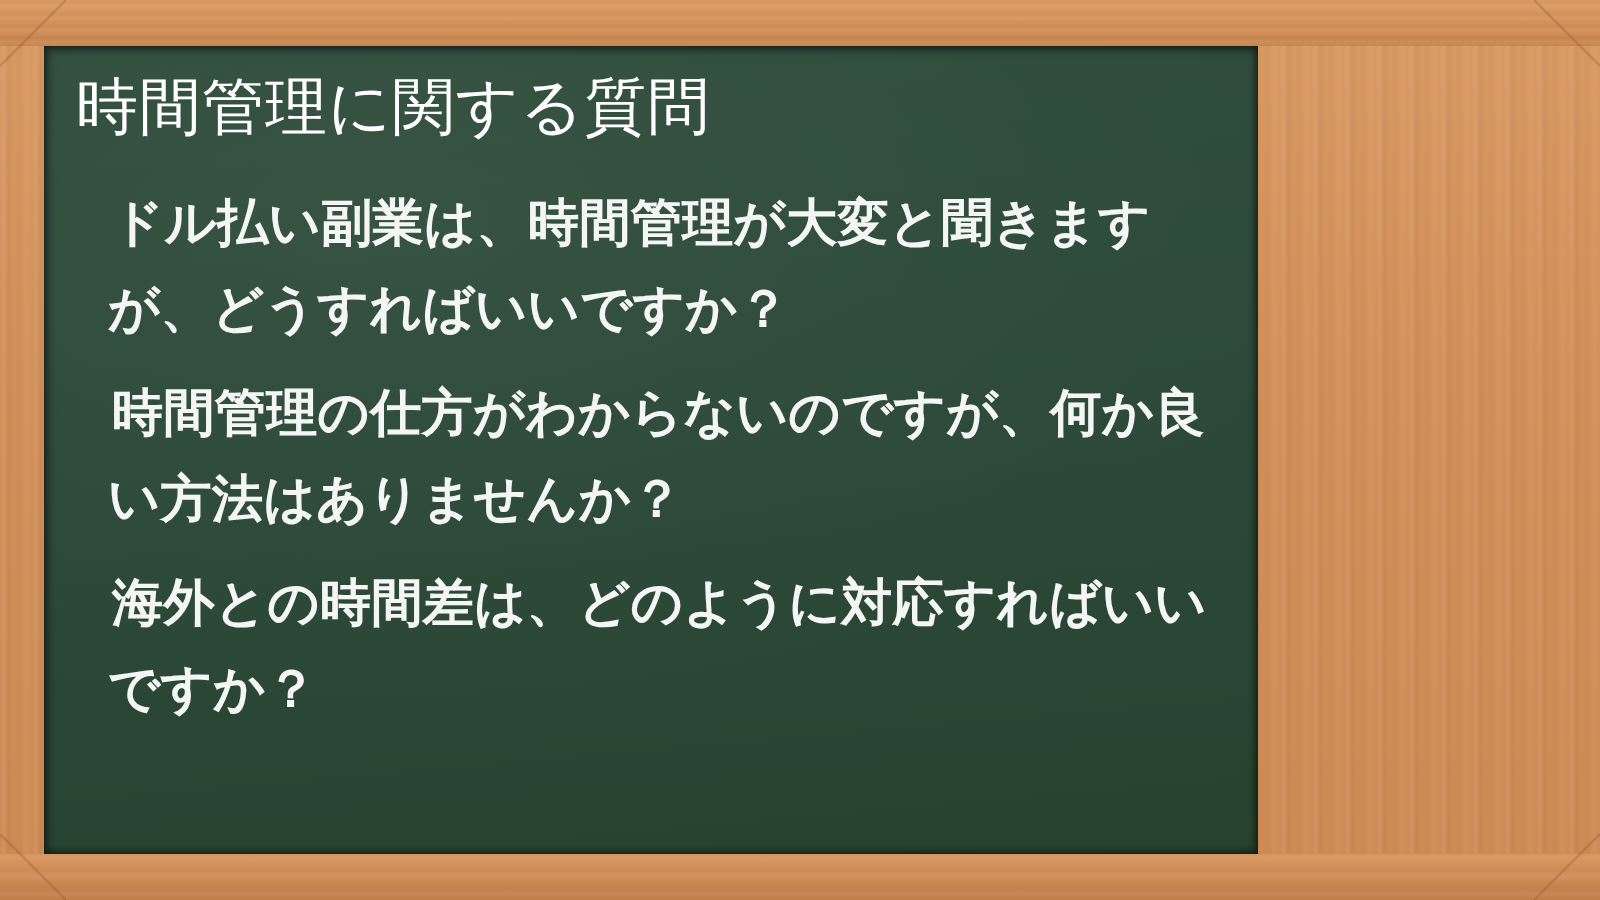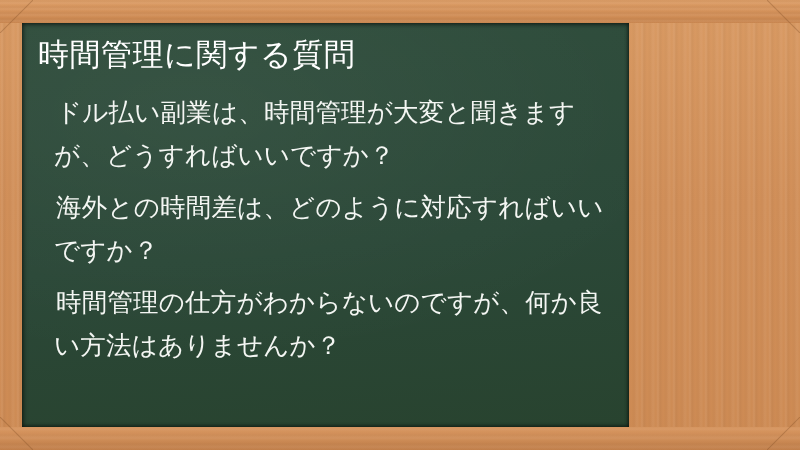--- a/index.html
+++ b/index.html
@@ -127,21 +127,21 @@
   }
 
   #qa-list {
     margin: 14px 0 0 0;
     padding: 0;
     list-style: none;
   }
   .qa-item {
     color: #f4f6f3;
     font-size: 25.5px;
-    font-weight: 400;
+    font-weight: 700;
     line-height: 43px;
     letter-spacing: 0.2px;
     margin: 0 0 9px 0;
     padding: 0 4px 0 22px;
     text-indent: 2px;
   }
   .qa-item:last-child { margin-bottom: 0; }
 
   
   #chalk-stick {
@@ -168,22 +168,22 @@
   <div class="mitre mitre-bl"></div>
   <div class="mitre mitre-br"></div>
 
   <div id="board">
     <div class="board-inner">
 
       <h1 id="title">時間管理に関する質問</h1>
 
       <ul id="qa-list">
         <li class="qa-item">ドル払い副業は、時間管理が大変と聞きますが、どうすればいいですか？</li>
+        <li class="qa-item">時間管理の仕方がわからないのですが、何か良い方法はありませんか？</li>
         <li class="qa-item">海外との時間差は、どのように対応すればいいですか？</li>
-        <li class="qa-item">時間管理の仕方がわからないのですが、何か良い方法はありませんか？</li>
       </ul>
 
     </div>
 
     <div id="chalk-stick"></div>
   </div>
 
 </div>
 
 </body></html>

